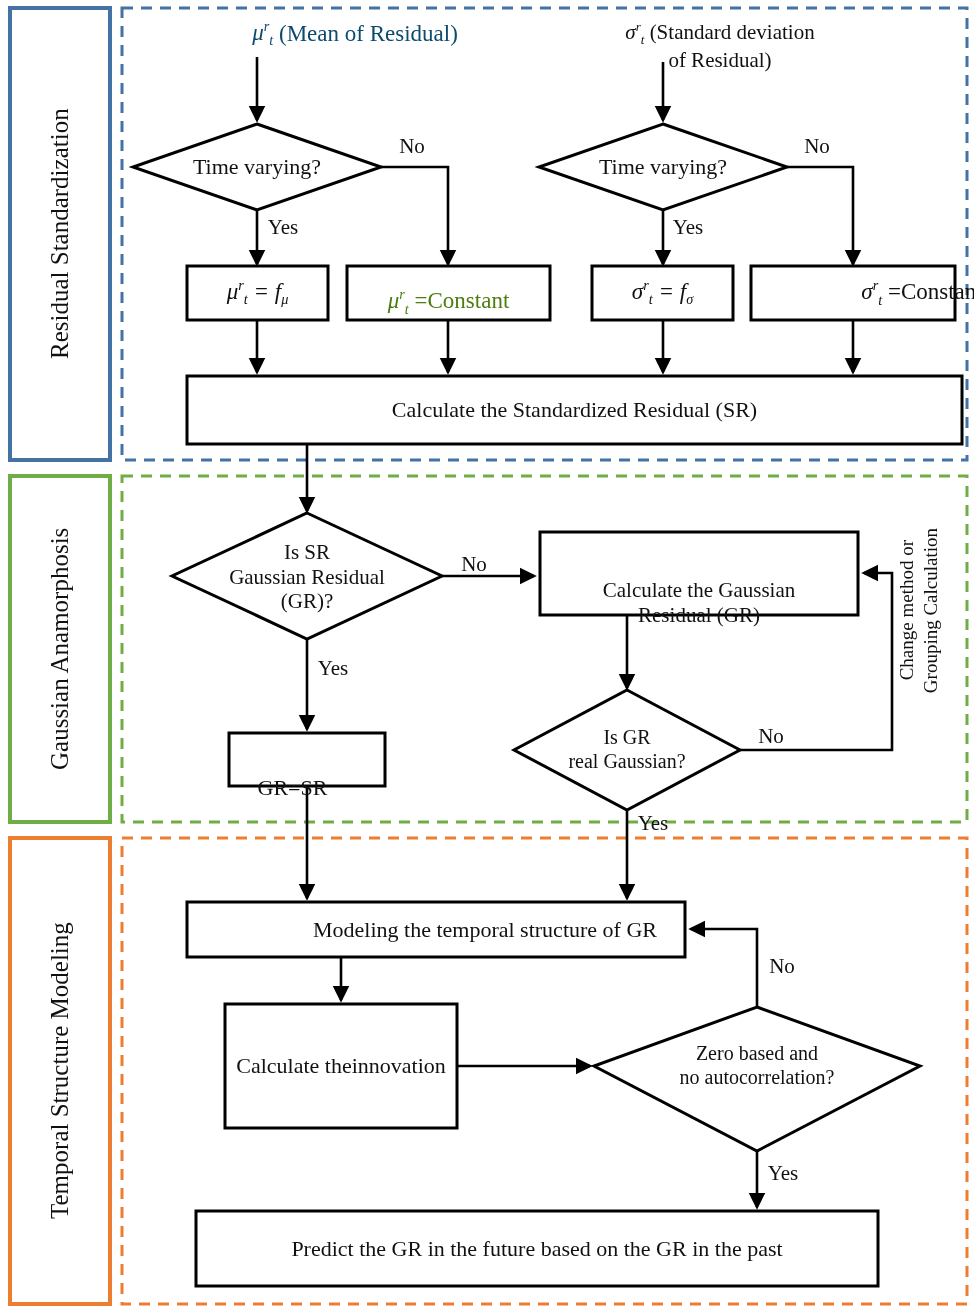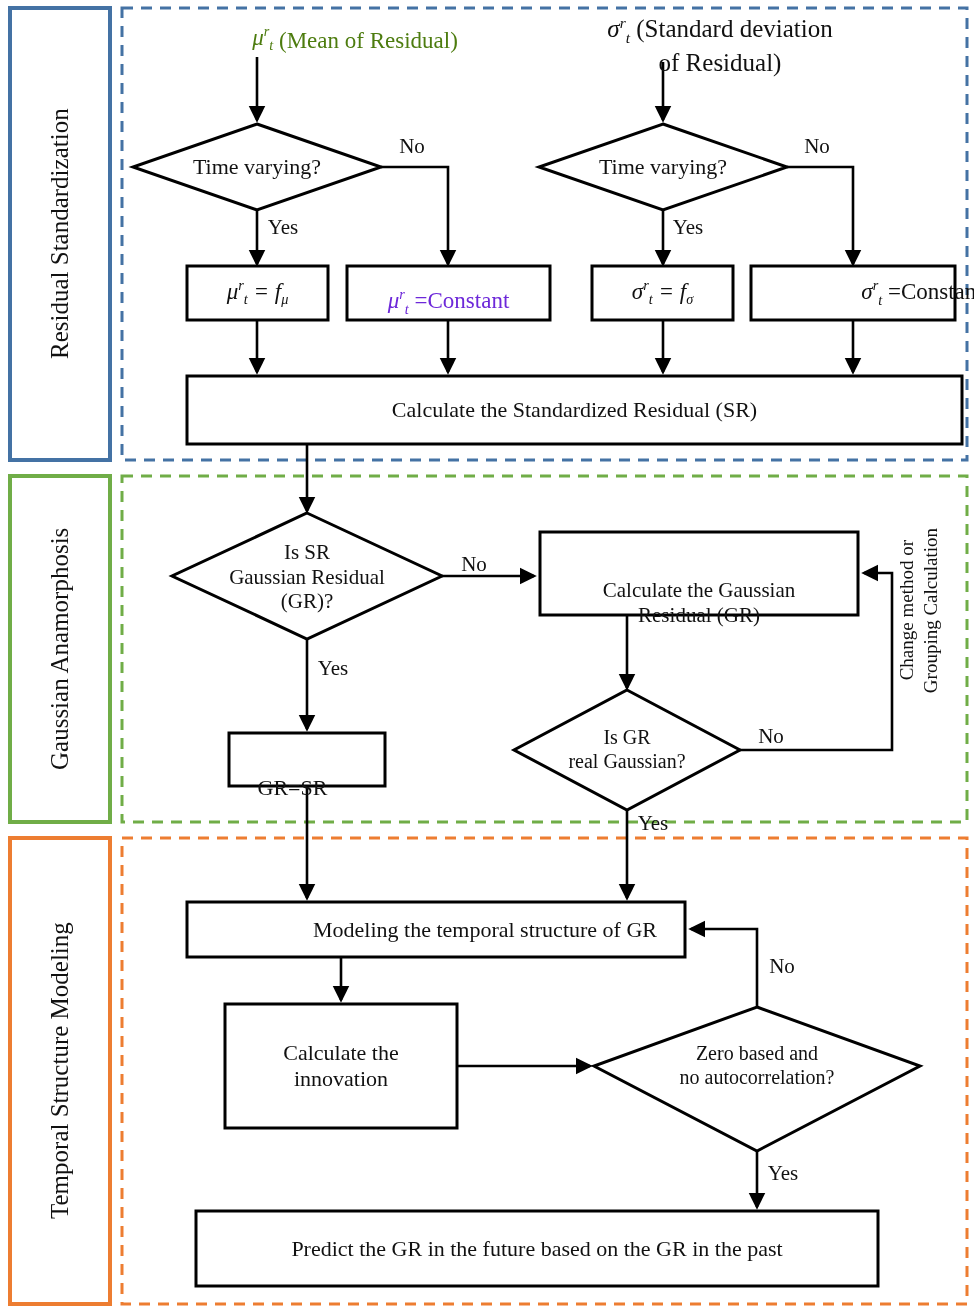--- a/index.html
+++ b/index.html
@@ -196,39 +196,39 @@
   <div class="vert-label" style="left:12px; top:10px; width:96px; height:448px;">
     <span>Residual Standardization</span>
   </div>
   <div class="vert-label" style="left:12px; top:478px; width:96px; height:342px;">
     <span>Gaussian Anamorphosis</span>
   </div>
   <div class="vert-label" style="left:12px; top:840px; width:96px; height:462px;">
     <span>Temporal Structure Modeling</span>
   </div>
 
-  <div style="position:absolute; left:205px; top:14px; width:300px; height:40px; display:flex; align-items:flex-end; justify-content:center; font-family:'Liberation Serif',serif; font-size:23px; color:#4d7c0f;">
+  <div style="position:absolute; left:205px; top:14px; width:300px; height:40px; display:flex; align-items:center; justify-content:center; font-family:'Liberation Serif',serif; font-size:23px; color:#0c4a6e;">
     <span class="mi">μ<sup class="sup-r">r</sup><sub class="sub-t">t</sub></span>&nbsp;<span>(Mean of Residual)</span>
   </div>
 
-  <div style="position:absolute; left:545px; top:14px; width:350px; height:64px; display:flex; align-items:center; justify-content:center; text-align:center; font-family:'Liberation Serif',serif; font-size:25px; color:#111; line-height:1.2;">
+  <div style="position:absolute; left:545px; top:14px; width:350px; height:64px; display:flex; align-items:center; justify-content:center; text-align:center; font-family:'Liberation Serif',serif; font-size:21px; color:#111; line-height:1.2;">
     <span><span class="mi">σ<sup class="sup-r">r</sup><sub class="sub-t">t</sub></span> (Standard deviation<br>of Residual)</span>
   </div>
 
   <div style="position:absolute; left:164px; top:152px; width:186px; height:30px;">
     <div class="fo-node sz22">Time varying?</div>
   </div>
   <div style="position:absolute; left:570px; top:152px; width:186px; height:30px;">
     <div class="fo-node sz22">Time varying?</div>
   </div>
 
   <div style="position:absolute; left:187px; top:266px; width:141px; height:54px; display:flex; align-items:center; justify-content:center; font-family:'Liberation Serif',serif; font-size:23px; color:#111;">
     <span class="mi">μ<sup class="sup-r">r</sup><sub class="sub-t">t</sub> = f<sub class="sub-t">μ</sub></span>
   </div>
-  <div style="position:absolute; left:347px; top:266px; width:203px; height:72px; display:flex; align-items:center; justify-content:center; font-family:'Liberation Serif',serif; font-size:23px; color:#6d28d9;">
+  <div style="position:absolute; left:347px; top:266px; width:203px; height:72px; display:flex; align-items:center; justify-content:center; font-family:'Liberation Serif',serif; font-size:23px; color:#4d7c0f;">
     <span><span class="mi">μ<sup class="sup-r">r</sup><sub class="sub-t">t</sub></span> =Constant</span>
   </div>
   <div style="position:absolute; left:592px; top:266px; width:141px; height:54px; display:flex; align-items:center; justify-content:center; font-family:'Liberation Serif',serif; font-size:23px; color:#111;">
     <span class="mi">σ<sup class="sup-r">r</sup><sub class="sub-t">t</sub> = f<sub class="sub-t">σ</sub></span>
   </div>
   <div style="position:absolute; left:776px; top:266px; width:204px; height:54px; display:flex; align-items:center; justify-content:center; font-family:'Liberation Serif',serif; font-size:23px; color:#111;margin-left:44px;">
     <span><span class="mi">σ<sup class="sup-r">r</sup><sub class="sub-t">t</sub></span> =Constant</span>
   </div>
 
   <div style="position:absolute; left:192px; top:536px; width:230px; height:82px;">
@@ -266,21 +266,21 @@
   </div>
   <div style="position:absolute; left:920px; top:528px; width:24px; height:246px;">
     <span class="loop-vert-label" style="left:0px; top:0px;">Grouping Calculation</span>
   </div>
 
   <div style="position:absolute; left:187px; top:902px; width:596px; height:55px;">
     <div class="fo-node sz22">Modeling the temporal structure of GR</div>
   </div>
 
   <div style="position:absolute; left:225px; top:1004px; width:232px; height:124px;">
-    <div class="fo-node sz22" style="flex-direction:column;">
+    <div class="fo-node sz22" style="flex-direction:row;">
       <span>Calculate the</span>
       <span>innovation</span>
     </div>
   </div>
 
   <div style="position:absolute; left:637px; top:1034px; width:240px; height:64px;">
     <div class="fo-node sz20" style="flex-direction:column;">
       <span>Zero based and</span>
       <span>no autocorrelation?</span>
     </div>

